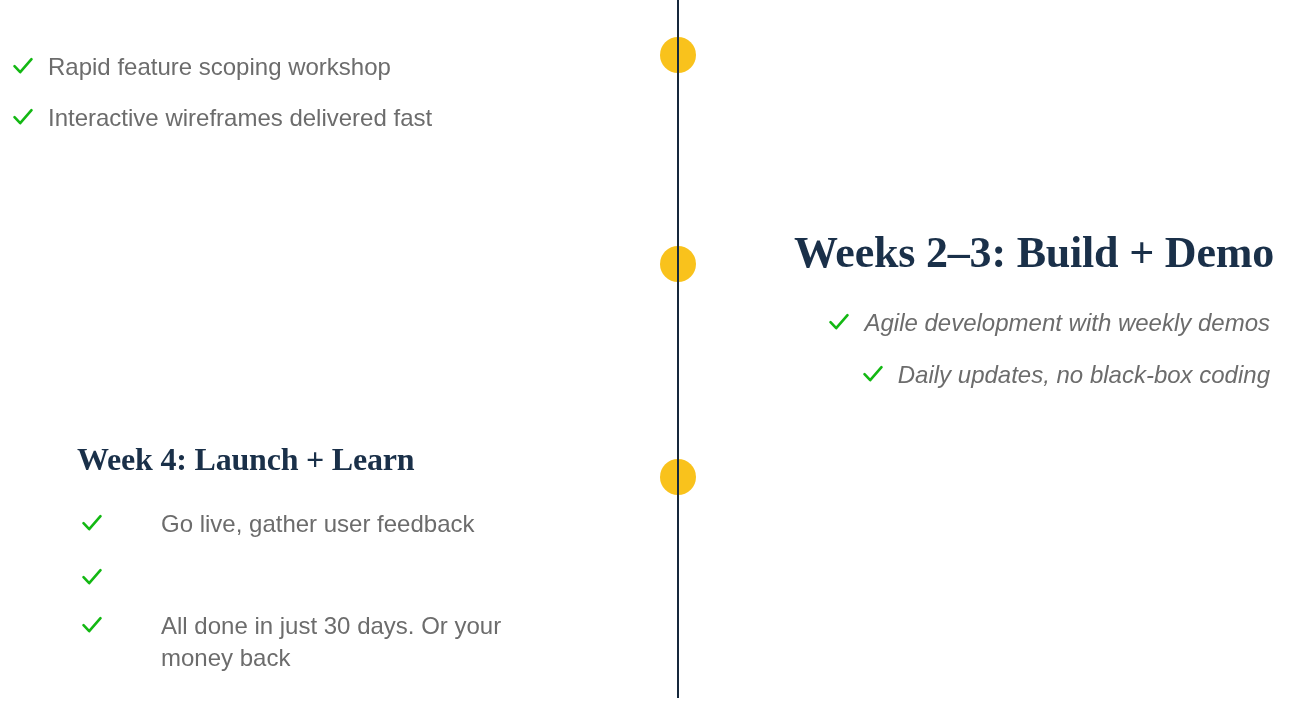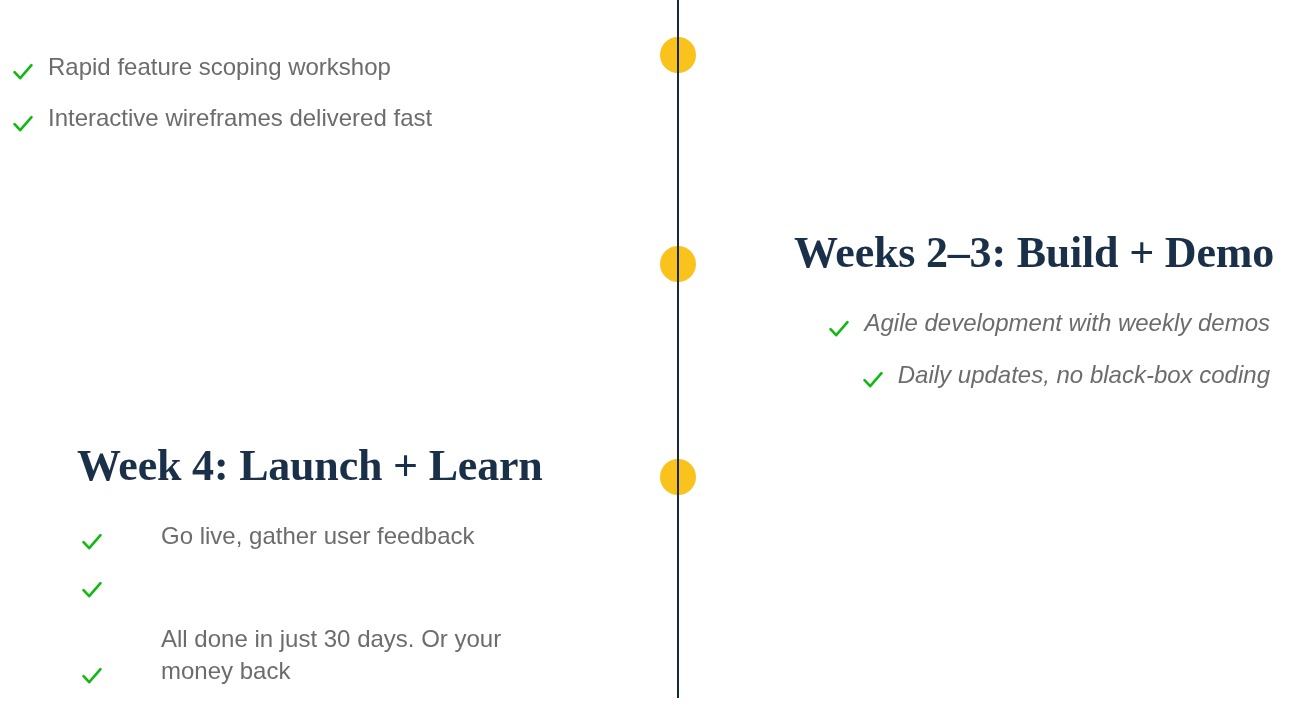--- a/index.html
+++ b/index.html
@@ -70,34 +70,34 @@
     font-family: "Liberation Serif", "DejaVu Serif", serif;
     font-weight: bold;
     font-size: 45px;
     line-height: 1.05;
     color: #1a3049;
     letter-spacing: -0.2px;
     margin: 0 0 0 0;
     white-space: nowrap;
   }
   .stage-block.s2 .stage-heading { font-size: 44px; }
-  .stage-block.s3 .stage-heading { font-size: 44px; }
+  .stage-block.s3 .stage-heading { font-size: 32px; }
 
   .bullet-list {
     list-style: none;
     margin: 0;
     padding: 0;
   }
   .stage-block.s1 .bullet-list { margin-top: 29px; padding-left: 8px; }
   .stage-block.s2 .bullet-list { margin-top: 31px; padding-right: 4px; }
   .stage-block.s3 .bullet-list { margin-top: 31px; padding-left: 4px; }
 
   .bullet-item {
     display: flex;
-    align-items: flex-end;
+    align-items: flex-start;
     color: #6c6c6c;
     font-size: 24px;
     line-height: 1.35;
     font-weight: 400;
     margin-bottom: 19px;
   }
   .stage-block.s3 .bullet-item { margin-bottom: 22px; gap: 44px; }
   .bullet-item:last-child { margin-bottom: 0; }
 
   .stage-block.s2 .bullet-item {

